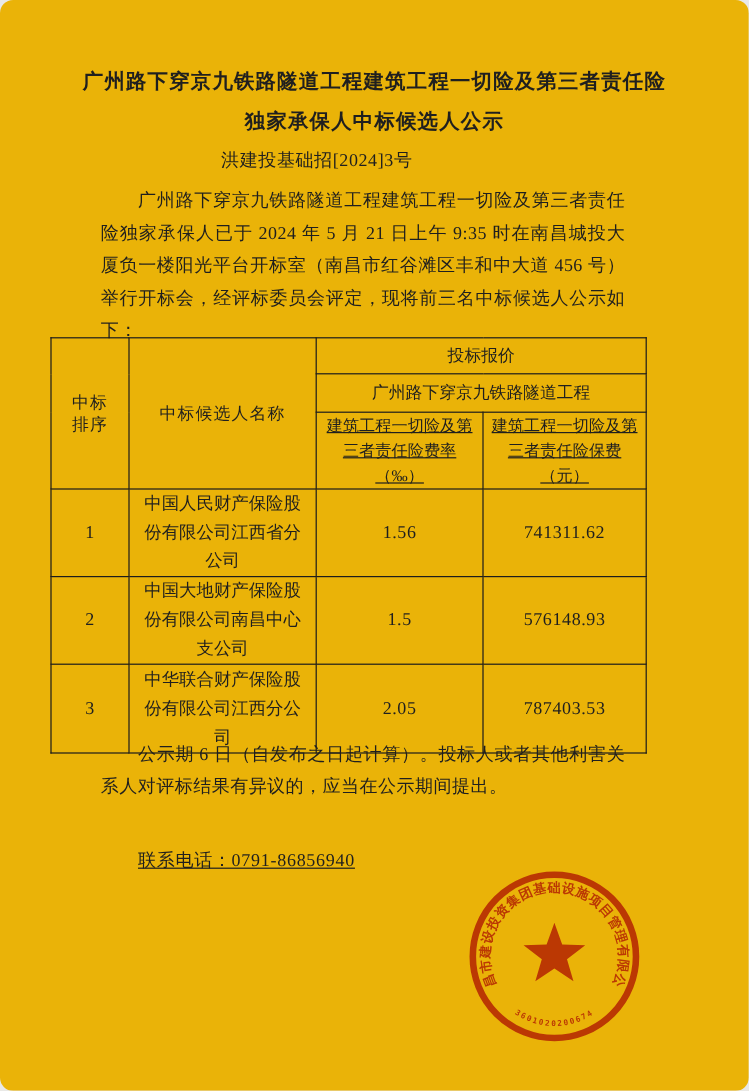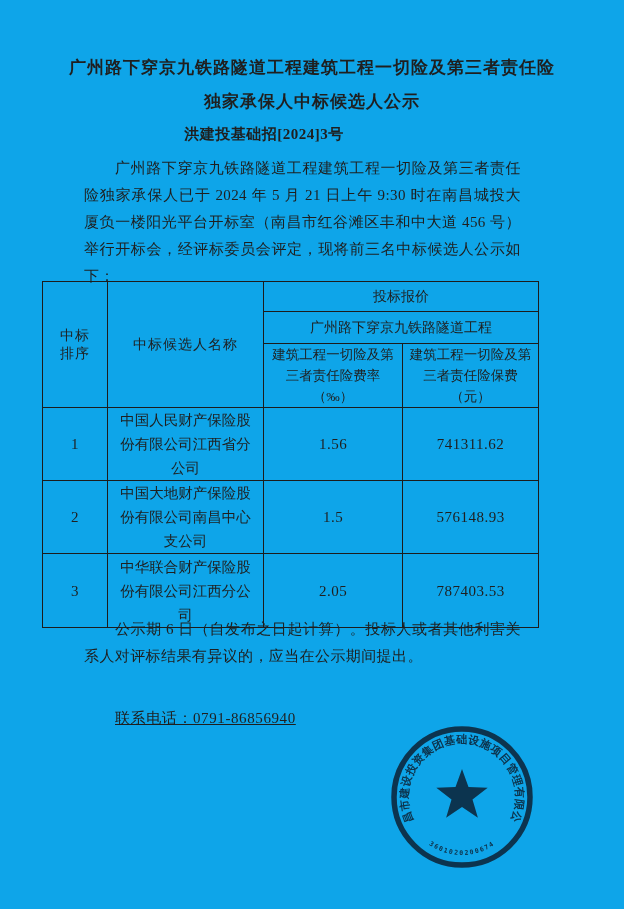--- a/index.html
+++ b/index.html
@@ -1,33 +1,34 @@
 <!DOCTYPE html>
 <html><head>
 <meta charset="utf-8">
 <style>
   html,body{margin:0;padding:0;background:#e8e8e8;}
   .page{
     position:relative;
     width:624px;height:909px;
     margin:0 auto;
-    background:#0ea5e9;
+    background:#eab308;
     font-family:"Liberation Serif","DejaVu Serif",serif;
     color:#1f1f1f;
     overflow:hidden;
+    border-radius:11px;
   }
   .abs{position:absolute;}
   .title-line{
     left:0;width:624px;text-align:center;
     font-size:17px;line-height:26px;font-weight:bold;
     letter-spacing:1px;
   }
   .doc-number{
     left:0;width:528px;text-align:center;
-    font-size:15px;line-height:22px;font-weight:bold;
+    font-size:15px;line-height:22px;font-weight:normal;
     letter-spacing:.5px;
   }
   .body-par{
     left:84px;width:437px;
     font-size:15px;line-height:27px;
     text-align:justify;text-indent:31px;
     letter-spacing:.4px;
   }
   table.bid{
     position:absolute;left:42px;top:281px;width:496px;
@@ -35,21 +36,21 @@
   }
   table.bid th,table.bid td{
     border:1.5px solid #1c1c1c;
     text-align:center;vertical-align:middle;
     font-weight:normal;
     padding:0 10px;
     color:#1f1f1f;
   }
   thead tr.h1{height:30px;font-size:14px;}
   thead tr.h2{height:32px;font-size:14px;}
-  thead tr.h3{height:44px;}
+  thead tr.h3{height:44px;text-decoration:underline;}
   thead tr.h3 th{font-size:13.5px;line-height:21px;padding:0 6px;}
   thead th.side{font-size:14px;letter-spacing:1px;}
   tbody tr.r1{height:56px;}
   tbody tr.r2{height:55px;}
   tbody tr.r3{height:74px;}
   tbody td{font-size:14.5px;line-height:24px;}
   tbody td.num{font-size:15px;letter-spacing:.5px;}
   .notice-par{
     left:84px;width:437px;top:616px;
     font-size:15px;line-height:27px;
@@ -73,21 +74,21 @@
 <body>
 
 <div class="page">
 
   <div class="abs title-line" style="top:55px">广州路下穿京九铁路隧道工程建筑工程一切险及第三者责任险</div>
 
   <div class="abs title-line" style="top:89px">独家承保人中标候选人公示</div>
 
   <div class="abs doc-number" style="top:123px">洪建投基础招[2024]3号</div>
 
-  <div class="abs body-par" style="top:155px">广州路下穿京九铁路隧道工程建筑工程一切险及第三者责任险独家承保人已于 2024 年 5 月 21 日上午 9:30 时在南昌城投大厦负一楼阳光平台开标室（南昌市红谷滩区丰和中大道 456 号）举行开标会，经评标委员会评定，现将前三名中标候选人公示如下：</div>
+  <div class="abs body-par" style="top:155px">广州路下穿京九铁路隧道工程建筑工程一切险及第三者责任险独家承保人已于 2024 年 5 月 21 日上午 9:35 时在南昌城投大厦负一楼阳光平台开标室（南昌市红谷滩区丰和中大道 456 号）举行开标会，经评标委员会评定，现将前三名中标候选人公示如下：</div>
 
   <table class="bid">
     <colgroup>
       <col style="width:65px">
       <col style="width:156px">
       <col style="width:139px">
       <col style="width:136px">
     </colgroup>
     <thead>
       <tr class="h1">

